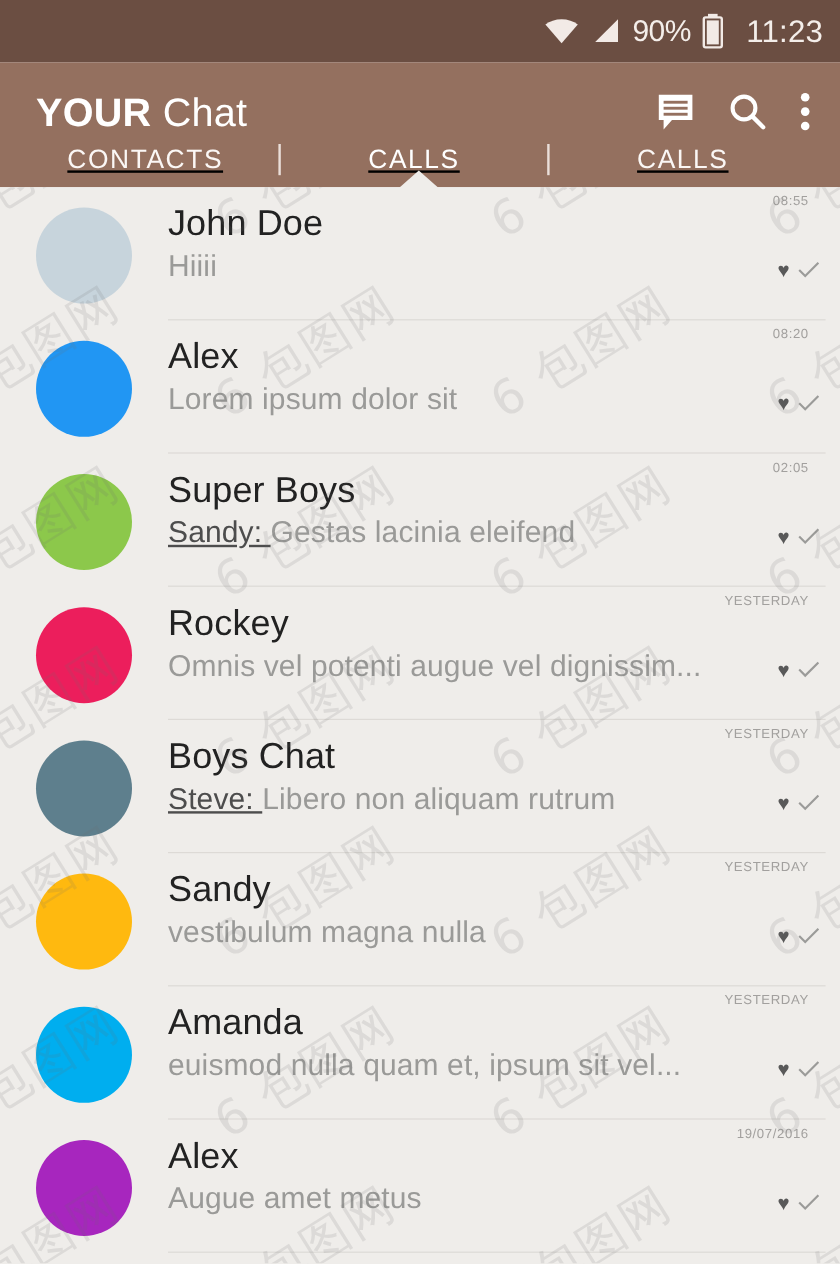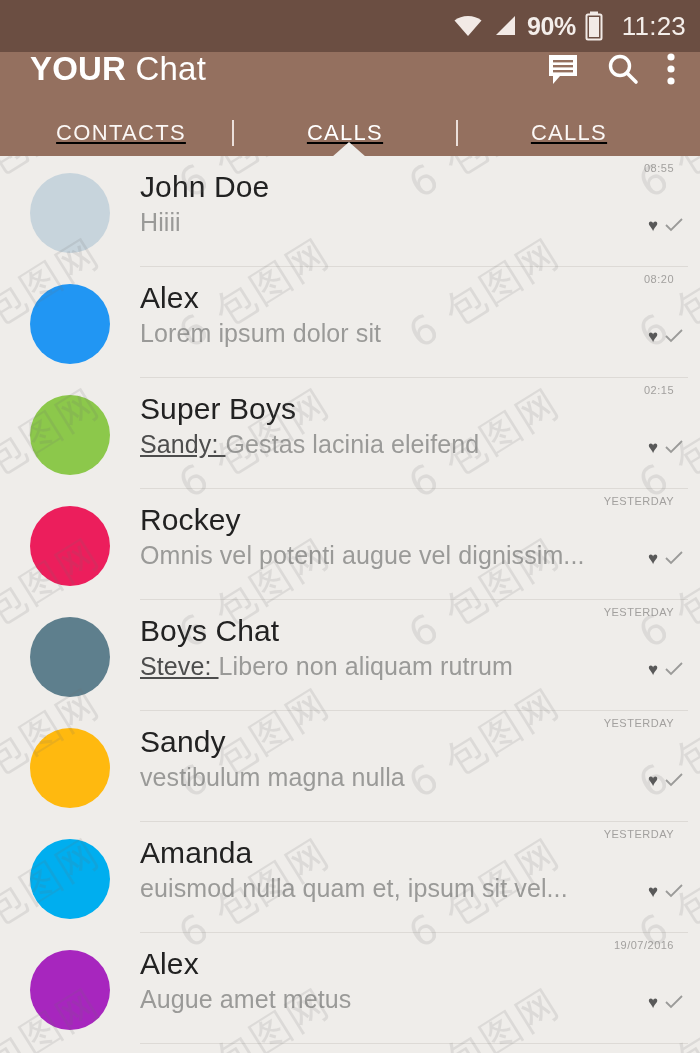--- a/index.html
+++ b/index.html
@@ -20,38 +20,38 @@
     justify-content:flex-end;
     padding-right:14px;
     gap:9px;
     color:#F2EAE6;
   }
   .sb-icon { display:flex; align-items:center; }
   #status-battery-percent {
     font-size:25px;
     letter-spacing:-0.4px;
     color:#F4EEEA;
-    font-weight:700;
+    font-weight:400;
   }
   #status-clock {
     font-size:26px;
     color:#F4EEEA;
     letter-spacing:0.2px;
     margin-left:10px;
   }
 
   
   #app-bar {
     background:#94705F;
     height:104px;
     position:relative;
   }
   #app-bar-top {
     display:flex;
-    align-items:flex-start;
+    align-items:flex-end;
     height:58px;
     padding:0 18px 0 30px;
     gap:40px;
   }
   #app-title {
     color:#FFFFFF;
     font-size:33px;
     font-weight:700;
     letter-spacing:0.2px;
     flex:1;
@@ -295,21 +295,21 @@
       </div>
       <div class="row-divider"></div>
     </div>
     <div class="chat-row">
       <div class="avatar-wrap">
         <div class="avatar" style="background: rgb(140, 200, 75);"></div>
       </div>
       <div class="chat-body">
         <div class="chat-name">Super Boys</div>
         <div class="chat-preview"><span class="sender">Sandy: </span><span>Gestas lacinia eleifend</span></div>
-        <div class="chat-time">02:15</div>
+        <div class="chat-time">02:05</div>
         <div class="chat-status">
           <span class="heart-icon">♥</span>
           <span class="check-icon">
             <svg width="18" height="14" viewBox="0 0 18 14">
               <polyline points="1,7 6,12 17,1" fill="none" stroke="#9B9B99" stroke-width="1.8"></polyline>
             </svg>
           </span>
         </div>
       </div>
       <div class="row-divider"></div>

